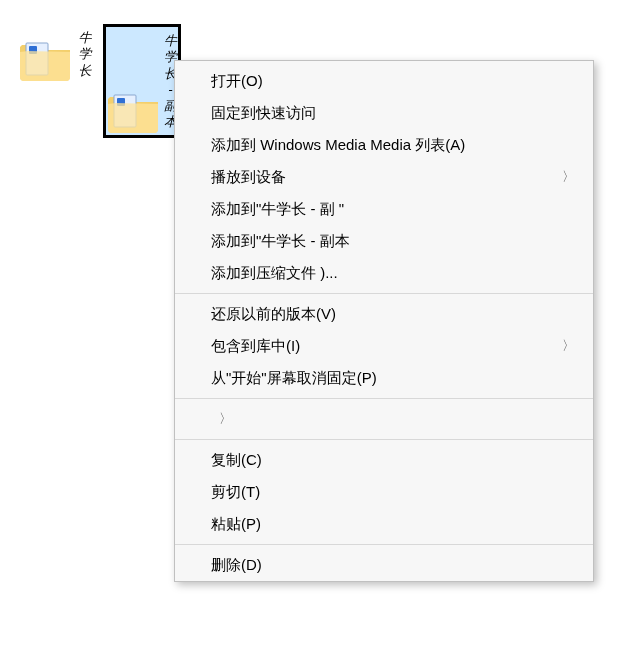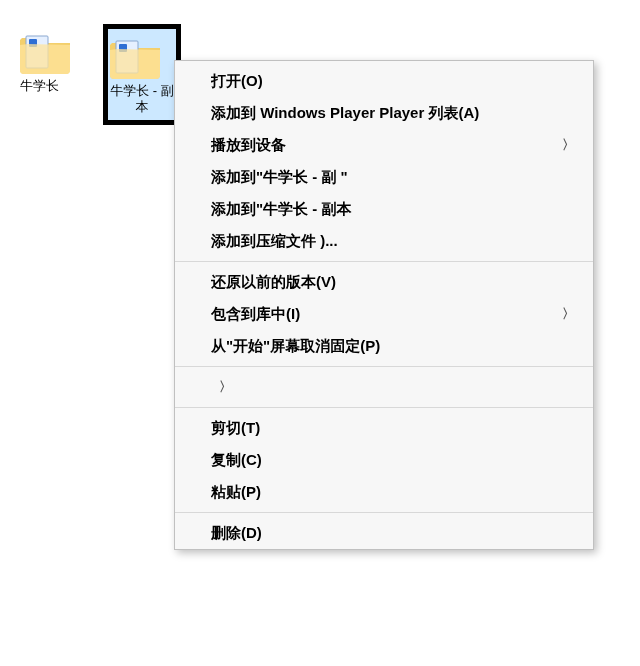--- a/index.html
+++ b/index.html
@@ -16,27 +16,28 @@
   }
   .desktop {
     position: relative;
     width: 640px;
     height: 666px;
   }
   .icon-cell {
     position: absolute;
     width: 78px;
     display: flex;
-    flex-direction: column;
-    align-items: flex-start;
+    flex-direction: row;
+    align-items: flex-end;
     padding-top: 4px;
+    font-style: italic;
   }
   .icon-cell.selected {
     background: #cce8ff;
-    border: 5px solid #000000;
+    border: 3px solid #000000;
   }
   .folder-icon {
     width: 56px;
     height: 48px;
     position: relative;
   }
   .icon-label {
     text-align: center;
     font-size: 13px;
     line-height: 1.25;
@@ -52,21 +53,20 @@
     border: 1px solid #c0c0c0;
     box-shadow: 3px 3px 8px rgba(0,0,0,.25);
     padding: 4px 0 0;
   }
   .menu-item {
     display: flex;
     align-items: center;
     height: 32px;
     padding: 0 18px 0 0;
     cursor: default;
-    font-weight: bold;
   }
   .menu-item .gutter {
     width: 36px;
     display: flex;
     align-items: center;
     justify-content: center;
     flex-shrink: 0;
   }
   .menu-item .label {
     flex: 1;
@@ -119,21 +119,25 @@
   </div>
 
   <div class="context-menu">
 
     <div class="menu-item">
         <span class="gutter"></span>
         <span class="label">打开(O)</span>
       </div>
     <div class="menu-item">
         <span class="gutter"></span>
-        <span class="label">添加到 Windows Player Player 列表(A)</span>
+        <span class="label">固定到快速访问</span>
+      </div>
+    <div class="menu-item">
+        <span class="gutter"></span>
+        <span class="label">添加到 Windows Media Media 列表(A)</span>
       </div>
     <div class="menu-item">
         <span class="gutter"></span>
         <span class="label">播放到设备</span>
         <span class="sub-arrow">〉</span>
       </div>
     <div class="menu-item">
         <span class="gutter"></span>
         <span class="label">添加到"牛学长 - 副    "</span>
       </div>
@@ -166,28 +170,28 @@
 
     <div class="menu-item">
         <span class="gutter"></span>
         <span class="sub-arrow">〉</span>
       </div>
 
     <div class="sep"></div>
 
     <div class="menu-item">
         <span class="gutter"></span>
+        <span class="label">复制(C)</span>
+      </div>
+    <div class="menu-item">
+        <span class="gutter"></span>
         <span class="label">剪切(T)</span>
       </div>
     <div class="menu-item">
         <span class="gutter"></span>
-        <span class="label">复制(C)</span>
-      </div>
-    <div class="menu-item">
-        <span class="gutter"></span>
         <span class="label">粘贴(P)</span>
       </div>
 
     <div class="sep"></div>
 
     <div class="menu-item">
         <span class="gutter"></span>
         <span class="label">删除(D)</span>
       </div>
 

